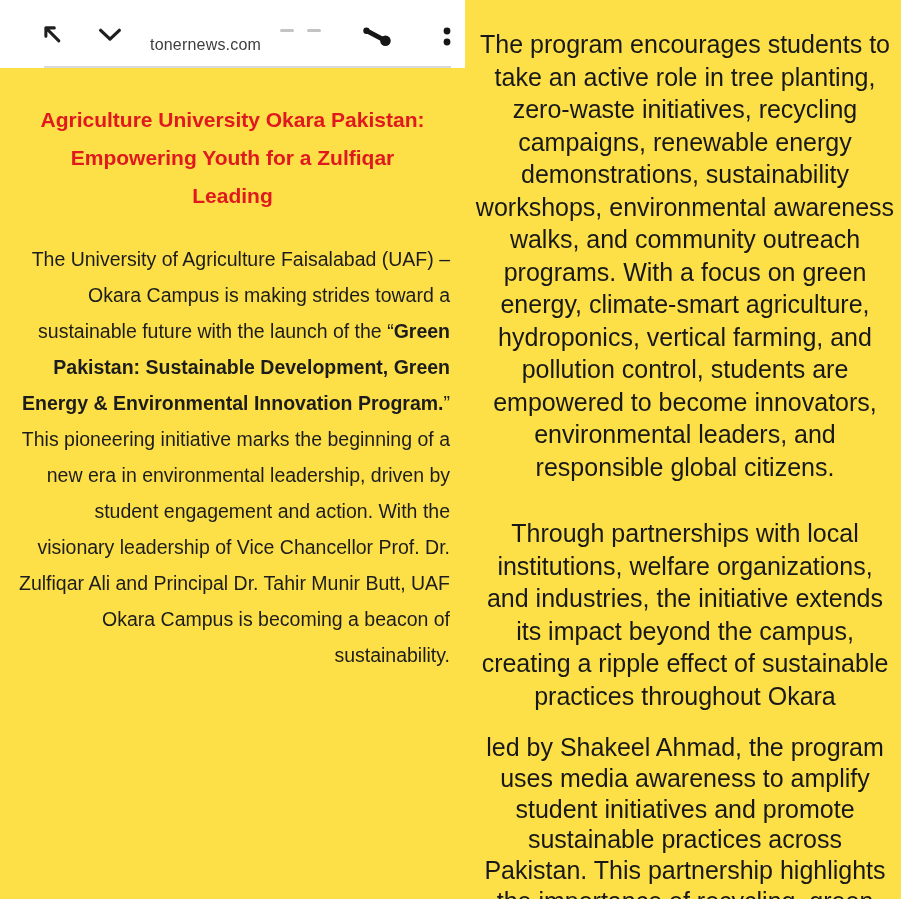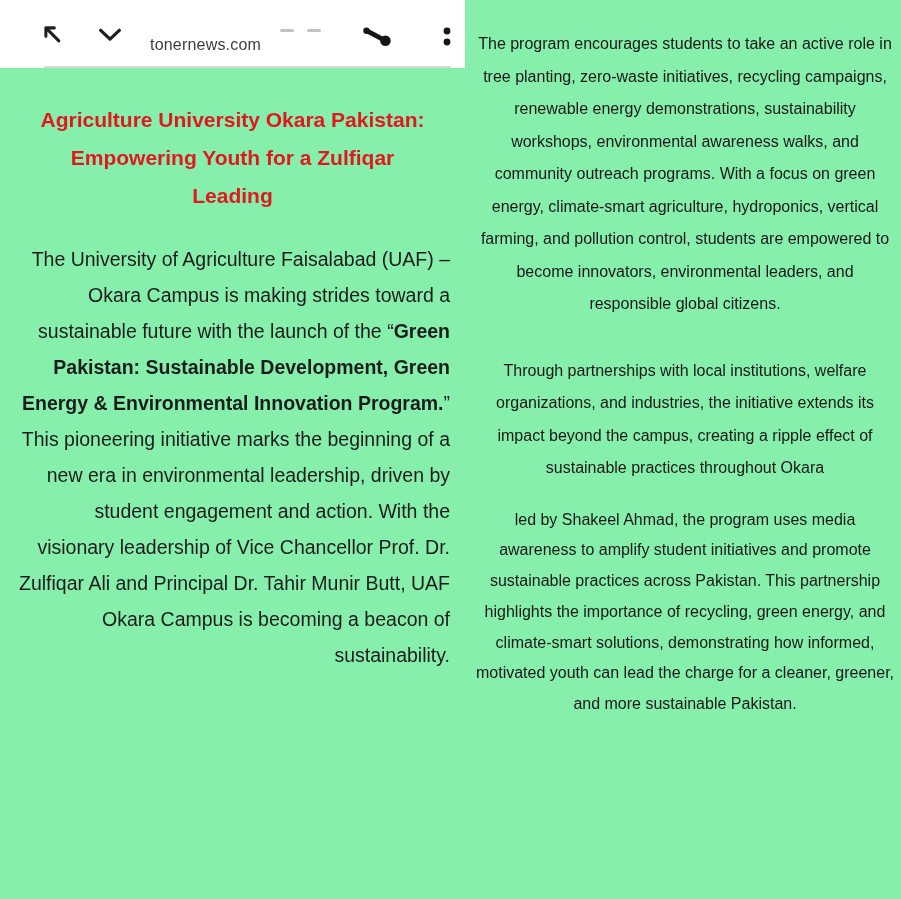--- a/index.html
+++ b/index.html
@@ -1,21 +1,21 @@
 <!DOCTYPE html>
 <html><head>
 <meta charset="utf-8">
 <style>
   * { margin: 0; padding: 0; box-sizing: border-box; }
   html, body { background: #ffffff; }
   .page {
     position: relative;
     width: 901px;
     height: 899px;
-    background: #86efac;
+    background: #fde047;
     font-family: "Liberation Sans", sans-serif;
     overflow: hidden;
     color: #1b1b1b;
   }
 
   
   .left-col {
     position: absolute;
     left: 0; top: 0;
     width: 465px;
@@ -83,21 +83,21 @@
   .right-col {
     position: absolute;
     left: 471px; top: 0;
     width: 428px;
     height: 899px;
     padding: 28px 4px 0 4px;
     text-align: center;
     color: #181818;
   }
   .right-col p {
-    font-size: 16px;
+    font-size: 25px;
     line-height: 32.5px;
   }
   .right-col p.p2 { margin-top: 34px; }
   .right-col p.p3 { margin-top: 20px; line-height: 30.8px; text-align: center; }
 </style>
 </head>
 <body>
 
 <div class="page">
 

